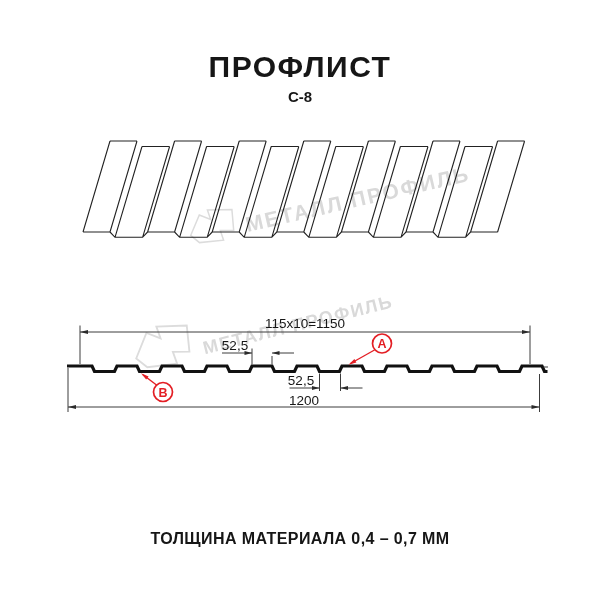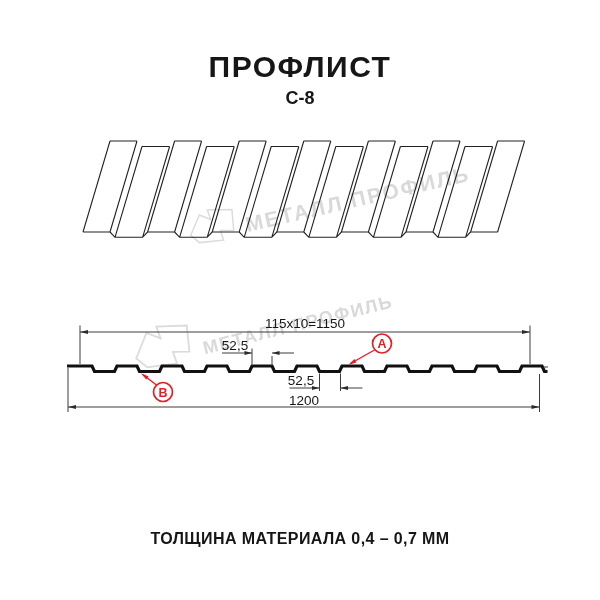--- a/index.html
+++ b/index.html
@@ -6,21 +6,21 @@
   .page{
     position:relative;width:548px;height:600px;background:#fff;overflow:hidden;
     font-family:"Liberation Sans",sans-serif;color:#161616;
   }
   .title{
     position:absolute;top:50px;left:0;width:600px;text-align:center;
     font-size:30px;font-weight:800;letter-spacing:1.5px;color:#161616;
   }
   .subtitle{
     position:absolute;top:88px;left:0;width:600px;text-align:center;
-    font-size:18px;font-weight:700;color:#161616;
+    font-size:15px;font-weight:700;color:#161616;
   }
   .footer-note{
     position:absolute;top:530px;left:0;width:600px;text-align:center;
     font-size:16px;font-weight:600;letter-spacing:.4px;color:#161616;
   }
   .watermark{
     position:absolute;display:flex;align-items:flex-end;gap:8px;
     color:#d9d9d9;pointer-events:none;white-space:nowrap;
     transform-origin:left bottom;z-index:1;
   }

